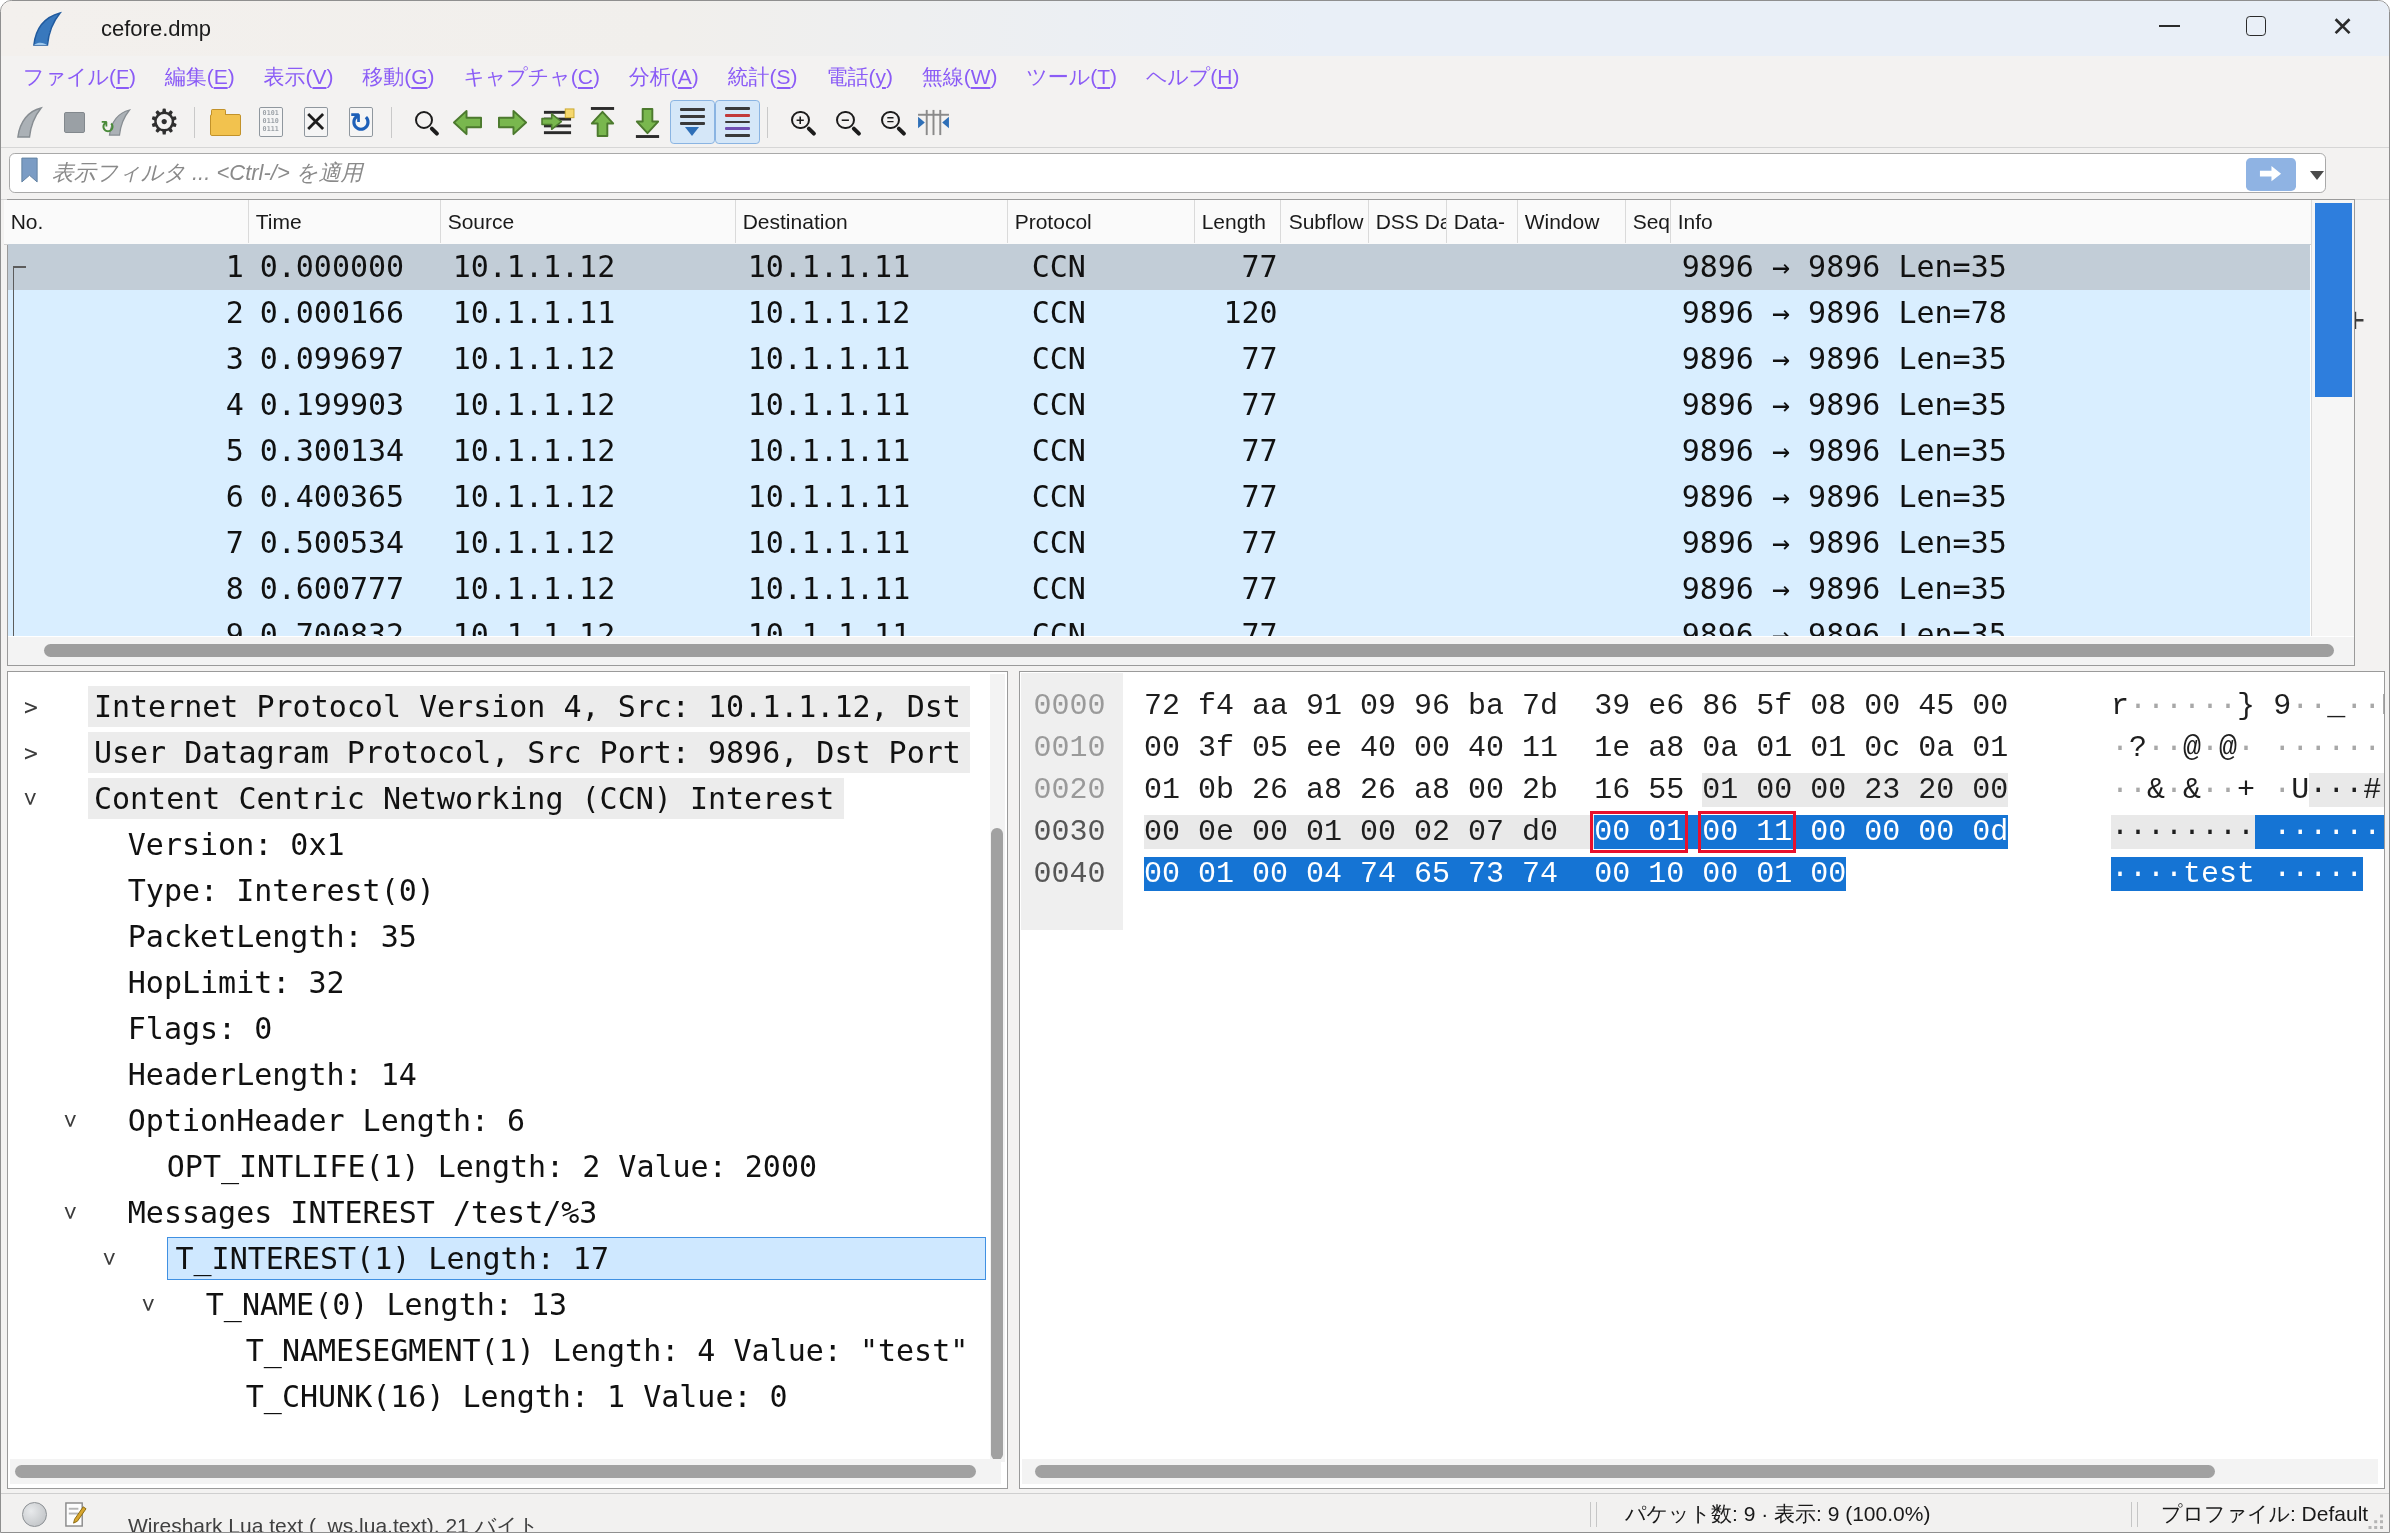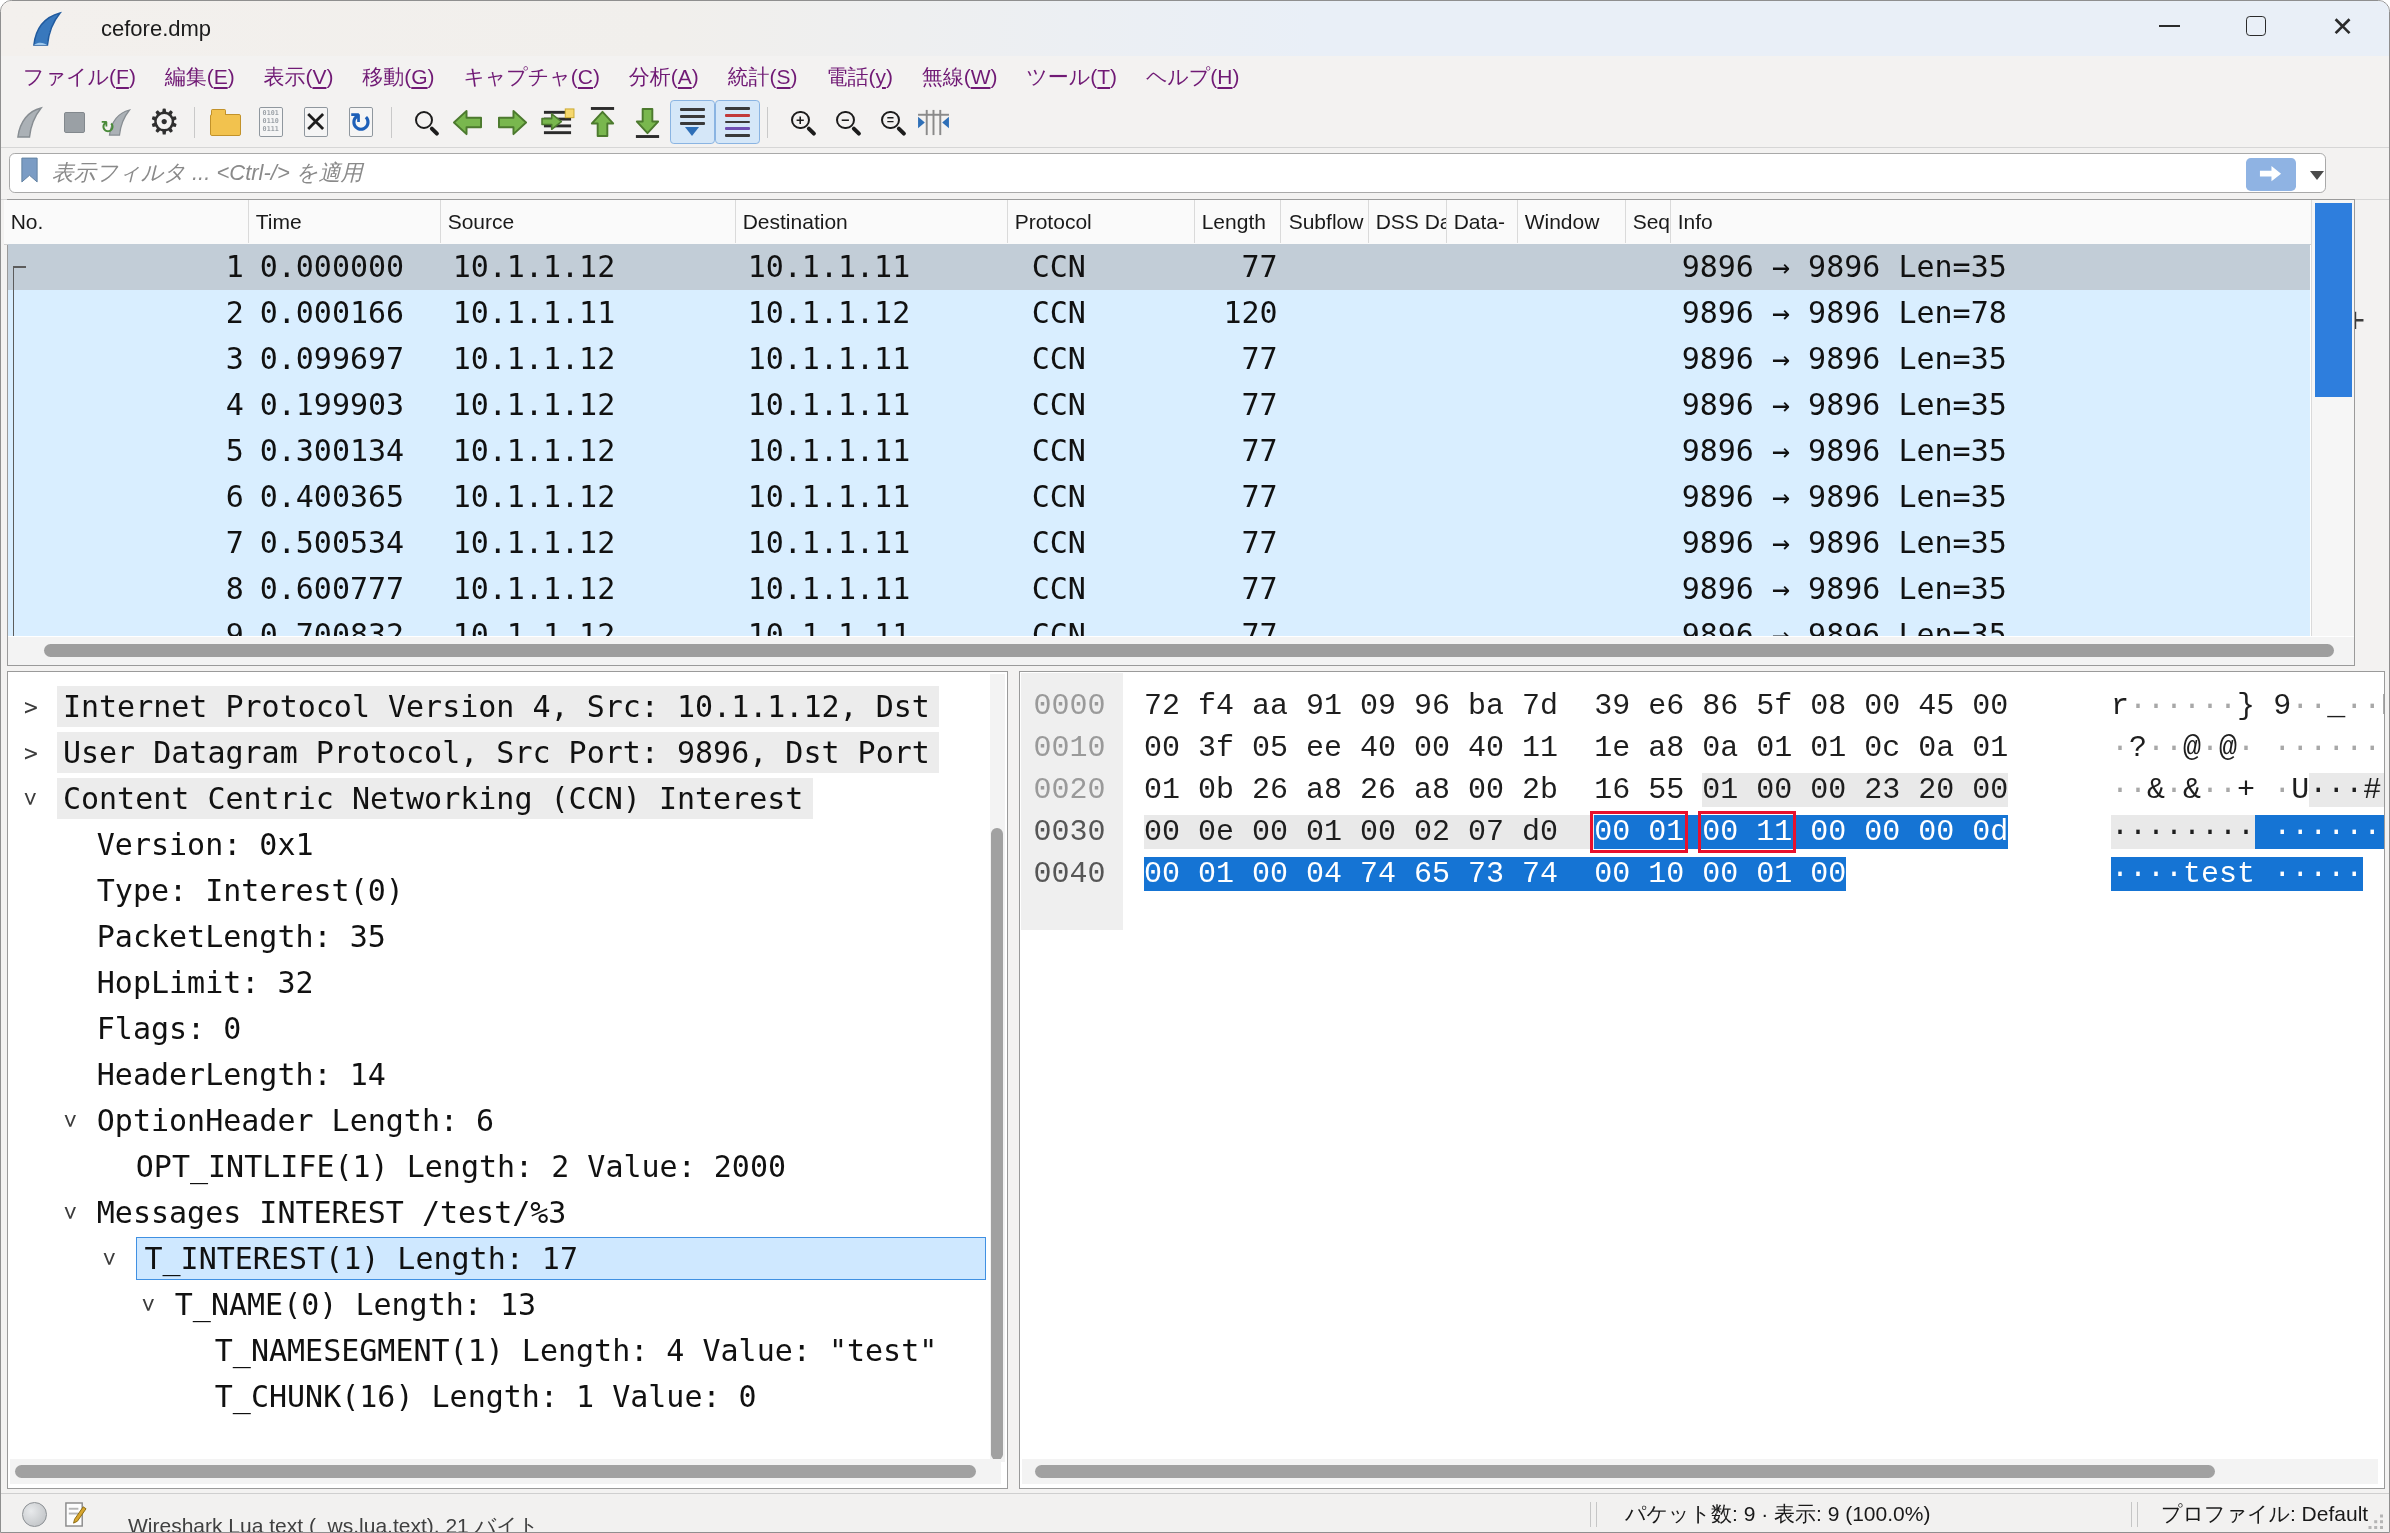--- a/index.html
+++ b/index.html
@@ -15,21 +15,21 @@
     font-size:22px;color:#1b1b1b;}
   .winbtn{position:absolute;top:0;width:61px;height:50px;display:flex;align-items:center;justify-content:center;}
   .wb-min{left:2138px;} .wb-max{left:2224px;} .wb-close{left:2311px;}
   .minline{width:21px;height:1.9px;background:#2b2b2b;}
   .maxsq{width:18px;height:18px;border:1.9px solid #2b2b2b;border-radius:3.8px;}
   .closex{font-size:27px;color:#2b2b2b;line-height:1;font-family:"DejaVu Sans",sans-serif;}
 
   
   .menubar{position:absolute;left:0;top:55px;width:100%;height:41px;background:#f3f2f1;
     display:flex;align-items:center;padding-left:7.7px;box-sizing:border-box;}
-  .mitem{padding:0 14.4px;font-size:21px;color:#701a75;height:41px;line-height:41px;white-space:nowrap;}
+  .mitem{padding:0 14.4px;font-size:21px;color:#8b5cf6;height:41px;line-height:41px;white-space:nowrap;}
   .mitem u{text-underline-offset:2.9px;}
 
   
   .toolbar{position:absolute;left:0;top:96px;width:100%;height:51px;background:#f3f2f1;
     border-bottom:1px solid #d6d6d6;display:flex;align-items:center;padding-left:5.8px;box-sizing:border-box;}
   .tbtn{width:45px;height:44px;display:flex;align-items:center;justify-content:center;position:relative;flex:none;}
   .tbtn.active{background:#d5e7f8;border:1px solid #8ab4e2;border-radius:3.8px;box-sizing:border-box;}
   .tsep{width:1px;height:31px;background:#c9c9c9;margin:0 7.7px;flex:none;}
   .stopsq{width:19px;height:19px;background:#9aa0a5;border:1.9px solid #82888d;border-radius:1.9px;}
   .gearch{font-family:"DejaVu Sans",sans-serif;font-size:35px;color:#2f2f2f;line-height:1;}
@@ -86,21 +86,21 @@
 
   
   .dpane-border{position:absolute;left:5.8px;top:670px;width:1001px;height:818px;border:1px solid #9a9a9a;
     background:#ffffff;box-sizing:border-box;overflow:hidden;}
   .dpane-content{position:absolute;left:0px;top:11.5px;width:978px;overflow:hidden;}
   .drow{height:46px;display:flex;align-items:center;font-family:"DejaVu Sans Mono",monospace;
     font-size:30px;color:#111;overflow:hidden;white-space:nowrap;}
   .exp{width:33px;flex:none;font-size:23px;color:#3c3c3c;display:flex;align-items:center;justify-content:flex-start;}
   .exp span{display:inline-block;}
   .exp.open span{transform:rotate(90deg);}
-  .dtext{white-space:pre;}
+  .dtext{white-space:pre;margin-left:31px;}
   .dtext.shade{background:#ececec;padding:2.9px 9.6px 2.9px 5.8px;}
   .dtext.dsel{background:#cfe8ff;border:1.9px solid #4090e2;flex:1 1 auto;padding:1.9px 7.7px;line-height:38px;}
   .dpane-vscroll{position:absolute;right:1.9px;top:1.9px;width:15.4px;height:788px;background:#f3f3f3;}
   .dpane-vthumb{position:absolute;left:1.9px;top:154px;width:11.5px;height:632px;background:#a1a1a1;border-radius:5.8px;}
   .dpane-hscroll{position:absolute;left:1.9px;bottom:3.8px;width:991px;height:25px;background:#f3f3f3;}
   .dpane-hthumb{position:absolute;left:5.8px;top:5.8px;width:961px;height:13.4px;background:#a1a1a1;border-radius:6.7px;}
 
   
   .hpane-border{position:absolute;left:1018px;top:670px;width:1366px;height:818px;border:1px solid #9a9a9a;
     background:#ffffff;box-sizing:border-box;overflow:hidden;}

